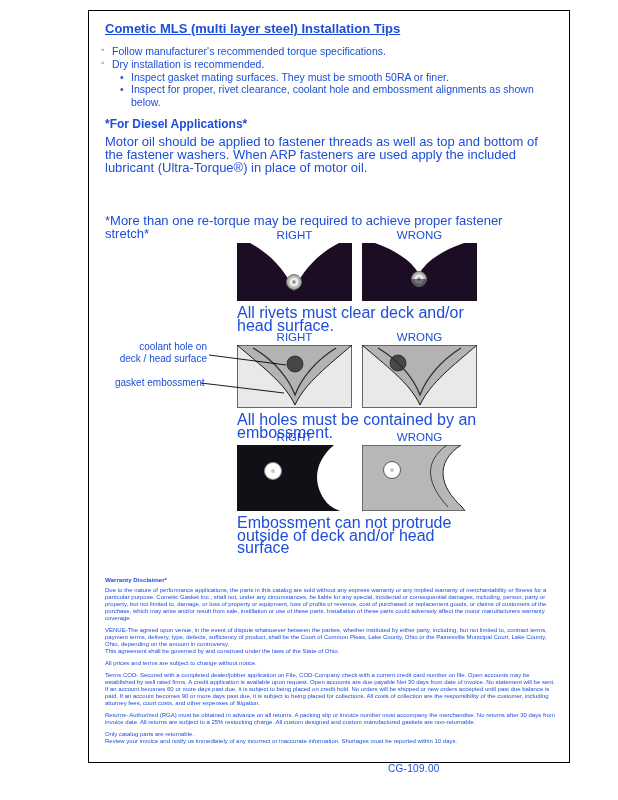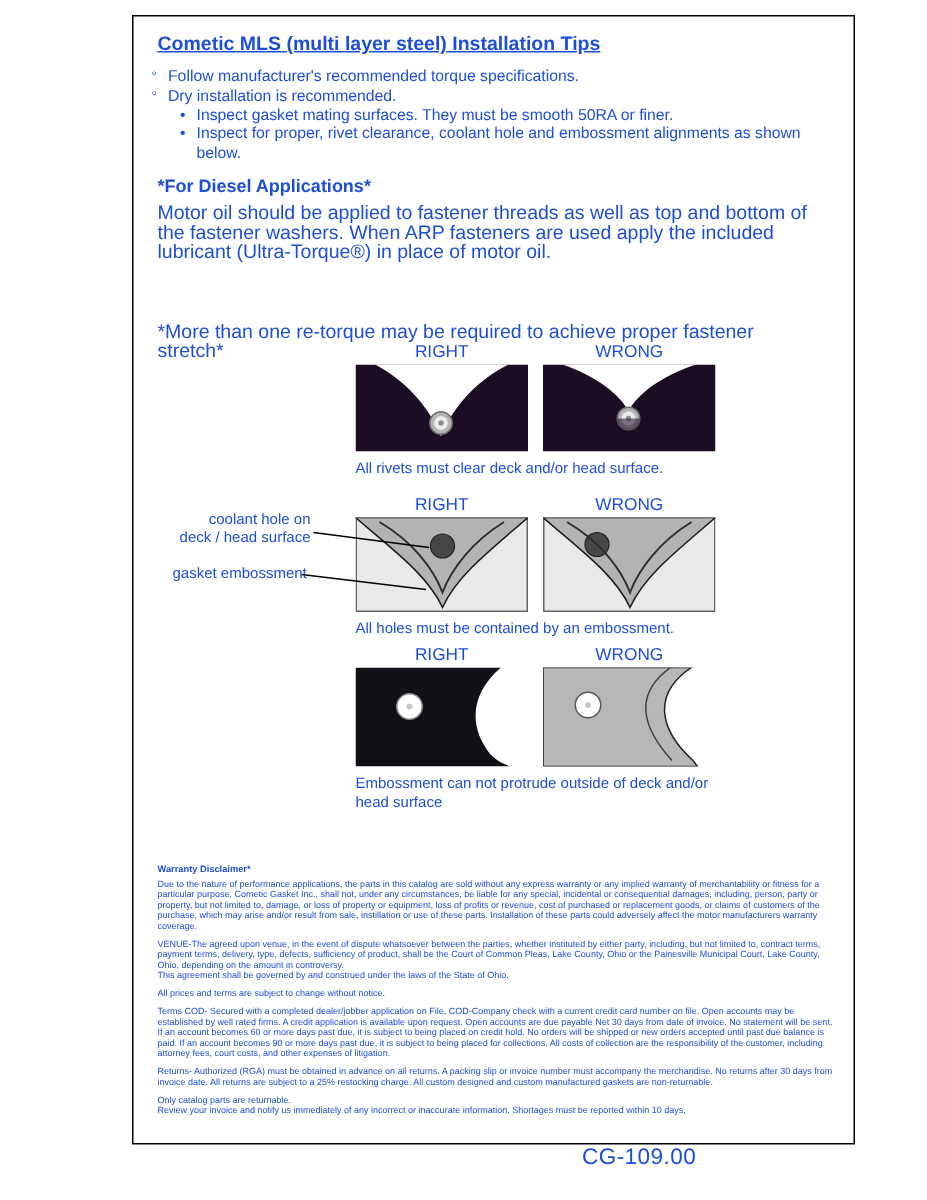--- a/index.html
+++ b/index.html
@@ -29,29 +29,29 @@
   .row1{top:218px;}
   .row2{top:320px;}
   .row3{top:420px;}
   .fig-headers{display:flex;width:240px;}
   .fig-headers span{width:115px;text-align:center;font-size:11.5px;}
   .fig-headers span:first-child{margin-right:10px;}
   .fig-pair{display:flex;margin-top:2px;}
   .fig{width:115px;font-size:0;line-height:0;}
   .fig:first-child{margin-right:10px;}
   .fig svg{display:block;}
-  .fig-caption{margin-top:6px;font-size:10px;line-height:12.5px;width:245px;}
+  .fig-caption{margin-top:6px;font-size:16px;line-height:12.5px;width:245px;}
   .side-label{position:absolute;font-size:10px;line-height:12px;}
   .lbl-coolant{left:28px;top:330px;width:90px;text-align:right;}
   .lbl-emboss{left:26px;top:366px;}
   .pointer-svg{position:absolute;left:112px;top:334px;}
   .disc{position:absolute;left:16px;top:565px;width:452px;font-size:6px;line-height:7px;}
   .disc h3{margin:0 0 4px 0;font-size:6.2px;font-weight:bold;}
   .disc p{margin:0 0 5px 0;white-space:pre-line;}
-  .footer-code{position:absolute;left:388px;top:763px;font-size:15px;letter-spacing:.3px;}
+  .footer-code{position:absolute;left:388px;top:763px;font-size:10px;letter-spacing:.3px;}
 </style>
 </head>
 <body>
 
 <div class="page">
   <div class="border-box">
 
     <h1 class="title">Cometic MLS (multi layer steel) Installation Tips</h1>
 
     <div class="tips">

